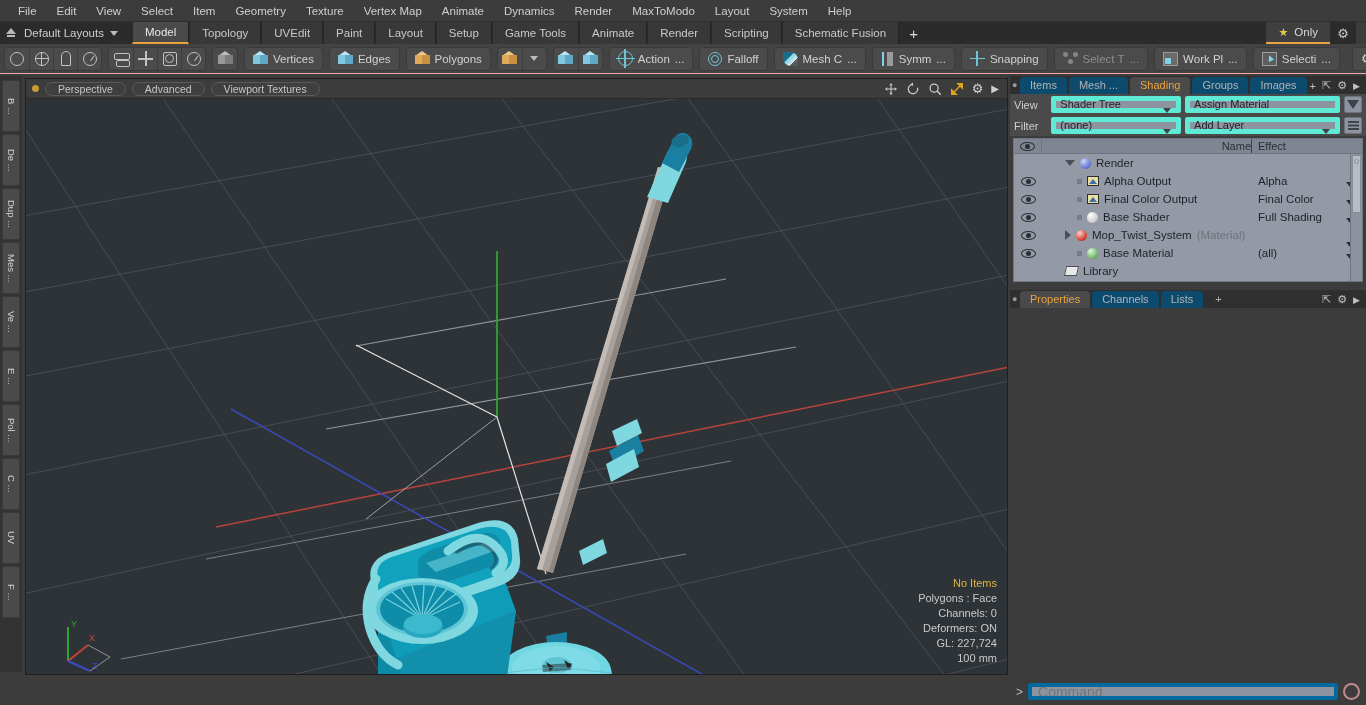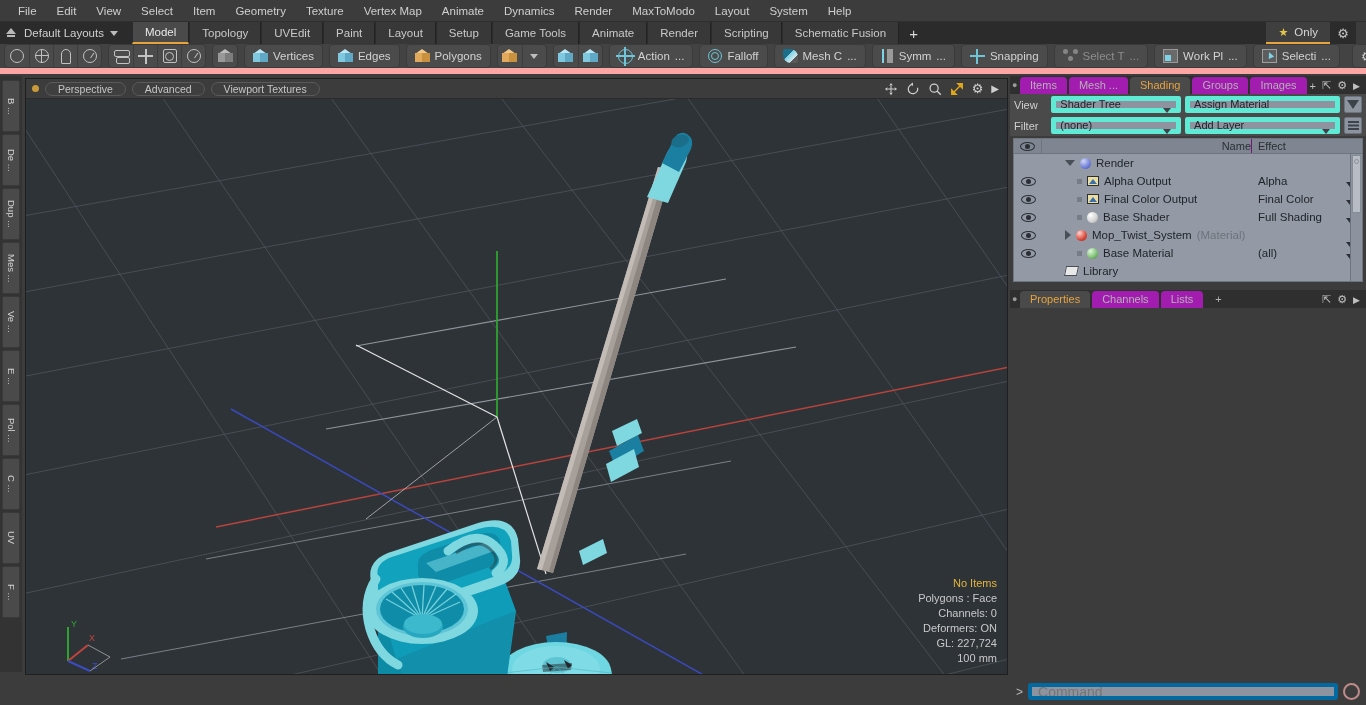--- a/index.html
+++ b/index.html
@@ -46,21 +46,21 @@
     display:flex;align-items:center;gap:6px;padding:0 12px;background:#3f3f3f;
     border-bottom:2px solid #e8a33d; color:#d6d6d6; font-size:11.5px;
   }
   .star{ color:#e3c349; font-size:11px; }
   .gear-sm{ width:26px; display:flex;align-items:center;justify-content:center;color:#c3c3c3;font-size:13px;}
 
   
   .toolbar{
     position:absolute; left:0; top:44px; width:1366px; height:30px;
     background:#434343; display:flex; align-items:center; gap:6px; padding:0 4px;
-    border-bottom:6px solid #fca5a5;
+    border-bottom:1px solid #fca5a5;
   }
   .tgroup{ display:flex; align-items:center; background:#4b4b4b; border:1px solid #3a3a3a; border-radius:4px; height:24px; }
   .tbtn{ width:24px;height:22px;display:flex;align-items:center;justify-content:center; }
   .tbtn + .tbtn{ border-left:1px solid #3d3d3d; }
   .tlabel{ display:flex;align-items:center;gap:5px; height:24px; padding:0 8px; background:#4b4b4b;
            border:1px solid #3a3a3a;border-radius:4px; color:#d2d2d2; font-size:11.5px; white-space:nowrap;}
   .tlabel.dim{ color:#8d8d8d; }
   .tlabel .cube{ flex:none; }
   .sep{ width:6px; }
 
@@ -149,21 +149,21 @@
     position:absolute; right:10px; bottom:8px; text-align:right; z-index:6;
     font-size:11px; line-height:15px; color:#c9c9c9;
   }
   .vp-info .hl{ color:#e3b43d; }
 
   
   .rpanel{ position:absolute; left:1010px; top:76px; width:356px; height:600px; background:#3c3c3c; }
   .rtabs{ height:18px; display:flex; align-items:flex-end; padding-left:10px; background:#2f2f2f; position:relative;}
   .rtab{
     padding:0 10px; height:17px; line-height:17px; font-size:11px; color:#b3b3b3;
-    background:#a21caf; border-radius:4px 4px 0 0; margin-right:2px;
+    background:#0c4a6e; border-radius:4px 4px 0 0; margin-right:2px;
   }
   .rtab.active{ background:#4a4a4a; color:#e8a33d; }
   .rtab-ic{ display:flex; align-items:center; gap:6px; position:absolute; right:6px; bottom:2px; color:#c0c0c0; font-size:11px;}
   .rbar{ height:21px; display:flex; align-items:center; gap:4px; padding:1px 4px; background:#4a4a4a;}
   .rbar .lab{ width:34px; color:#cfcfcf; font-size:11px;}
   .field{
     height:17px; background:#8d94a0; border:5px solid #5eead4; border-radius:2px; color:#20242a;
     font-size:11px; line-height:15px; padding:0 4px; display:flex; align-items:center; position:relative;
   }
   .field.dd:after{

